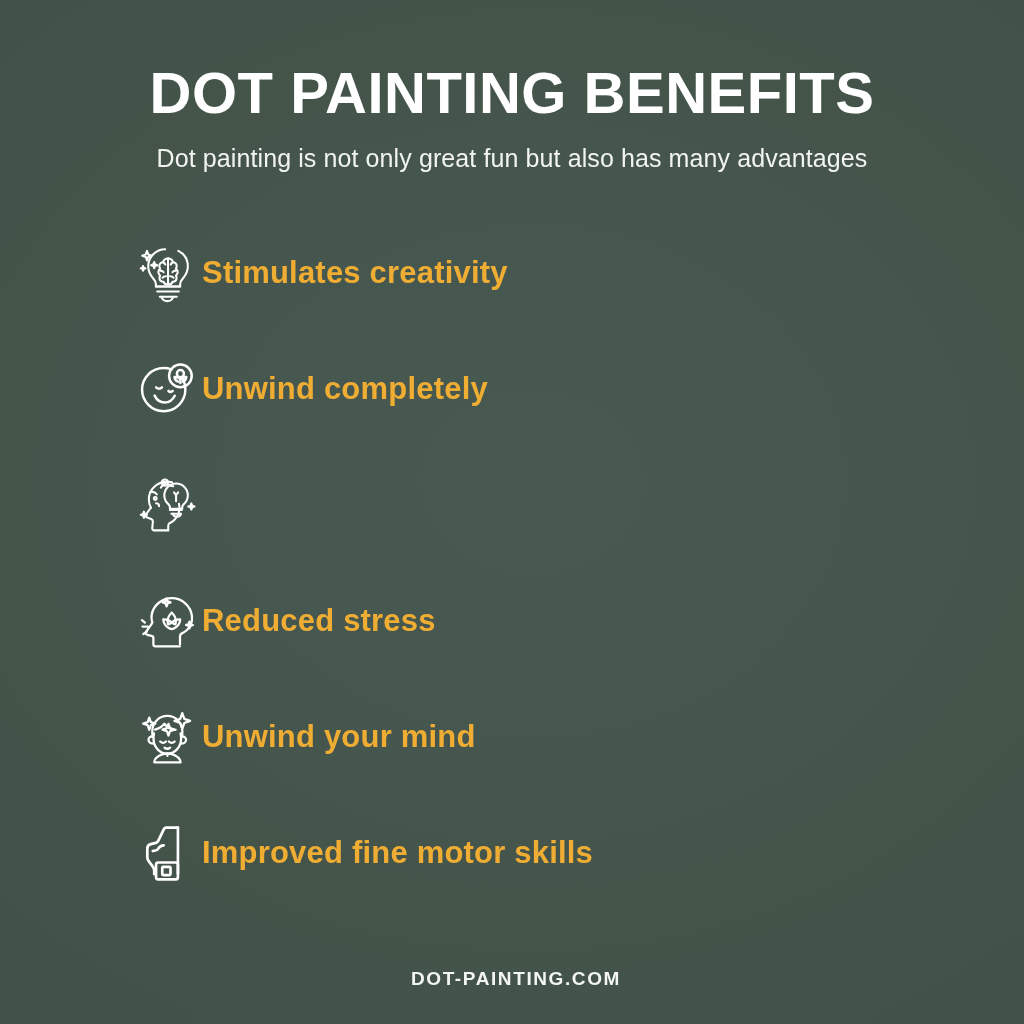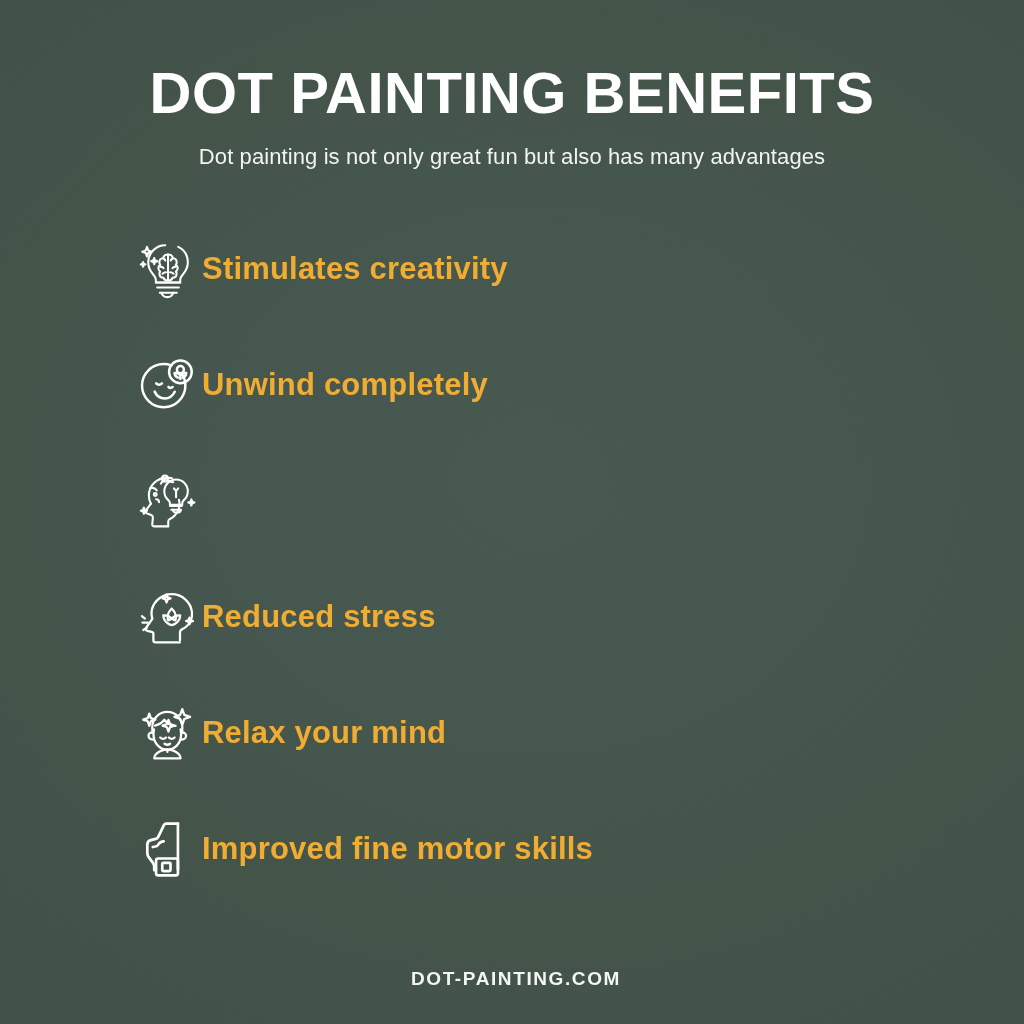--- a/index.html
+++ b/index.html
@@ -45,21 +45,21 @@
     letter-spacing: 0.5px;
     line-height: 1.06;
     text-transform: uppercase;
     font-family: "Liberation Sans", sans-serif;
   }
 
   .subtitle {
     margin: 20px auto 0 auto;
     width: 740px;
     color: #f2f4f1;
-    font-size: 22px;
+    font-size: 25px;
     font-weight: 400;
     line-height: 1.26;
     letter-spacing: 0.1px;
   }
 
   
   .benefits {
     margin: 0;
     padding: 0;
     list-style: none;
@@ -212,21 +212,21 @@
           <path d="M25.4 36.4c1.6 1.6 4 1.6 5.6 0"></path>
           <path d="M33.8 36.4c1.6 1.6 4 1.6 5.6 0"></path>
           <path d="M29.6 42.4c1.6 1.2 3.8 1.2 5.4 0"></path>
           <path d="M32.4 47.8v2.6"></path>
           <path d="M21.6 52.2c3-2.6 6.8-4 10.8-4s7.8 1.4 10.8 4c1.3 1.1 2 2.7 2 4.4H19.6c0-1.7.7-3.3 2-4.4z"></path>
           <path d="M14.8 13.2l1.5 4.4 4.4 1.5-4.4 1.5-1.5 4.4-1.5-4.4-4.4-1.5 4.4-1.5z"></path>
           <path d="M46.8 8.8l2 5.6 5.6 2-5.6 2-2 5.6-2-5.6-5.6-2 5.6-2z"></path>
           <path d="M33.4 19.2l1.5 4.2 4.2 1.5-4.2 1.5-1.5 4.2-1.5-4.2-4.2-1.5 4.2-1.5z"></path>
         </svg>
       </span>
-      <span class="benefit-label">Relax your mind</span>
+      <span class="benefit-label">Unwind your mind</span>
     </li>
 
     <li class="benefit-row">
       <span class="benefit-icon">
         <svg viewBox="0 0 64 64" fill="none" stroke="#ffffff" stroke-width="2.6" stroke-linecap="round" stroke-linejoin="round">
           <path d="M42.6 7.4v44.2"></path>
           <path d="M42.6 7.4H31.2c-.9 0-1.7.5-2.1 1.3l-5.6 11.6c-.5 1-1.4 1.6-2.4 1.9l-4.8 1.2c-2 .5-3.4 2.3-3.4 4.4v7.8c0 1.6.5 3.2 1.5 4.5l4 5.4c.8 1.1 1.2 2.4 1.2 3.7v3.4"></path>
           <path d="M28.8 24.6c-2.2 0-4.2 1.2-5.3 3.1-.6 1-1.6 1.7-2.7 1.9l-2.6.5"></path>
           <path d="M21.4 55.6V43.2c0-1.1.9-2 2-2h17.2c1.1 0 2 .9 2 2v12.4c0 1.1-.9 2-2 2H23.4c-1.1 0-2-.9-2-2z"></path>
           <rect x="27.4" y="45.4" width="8" height="8" rx="1"></rect>

